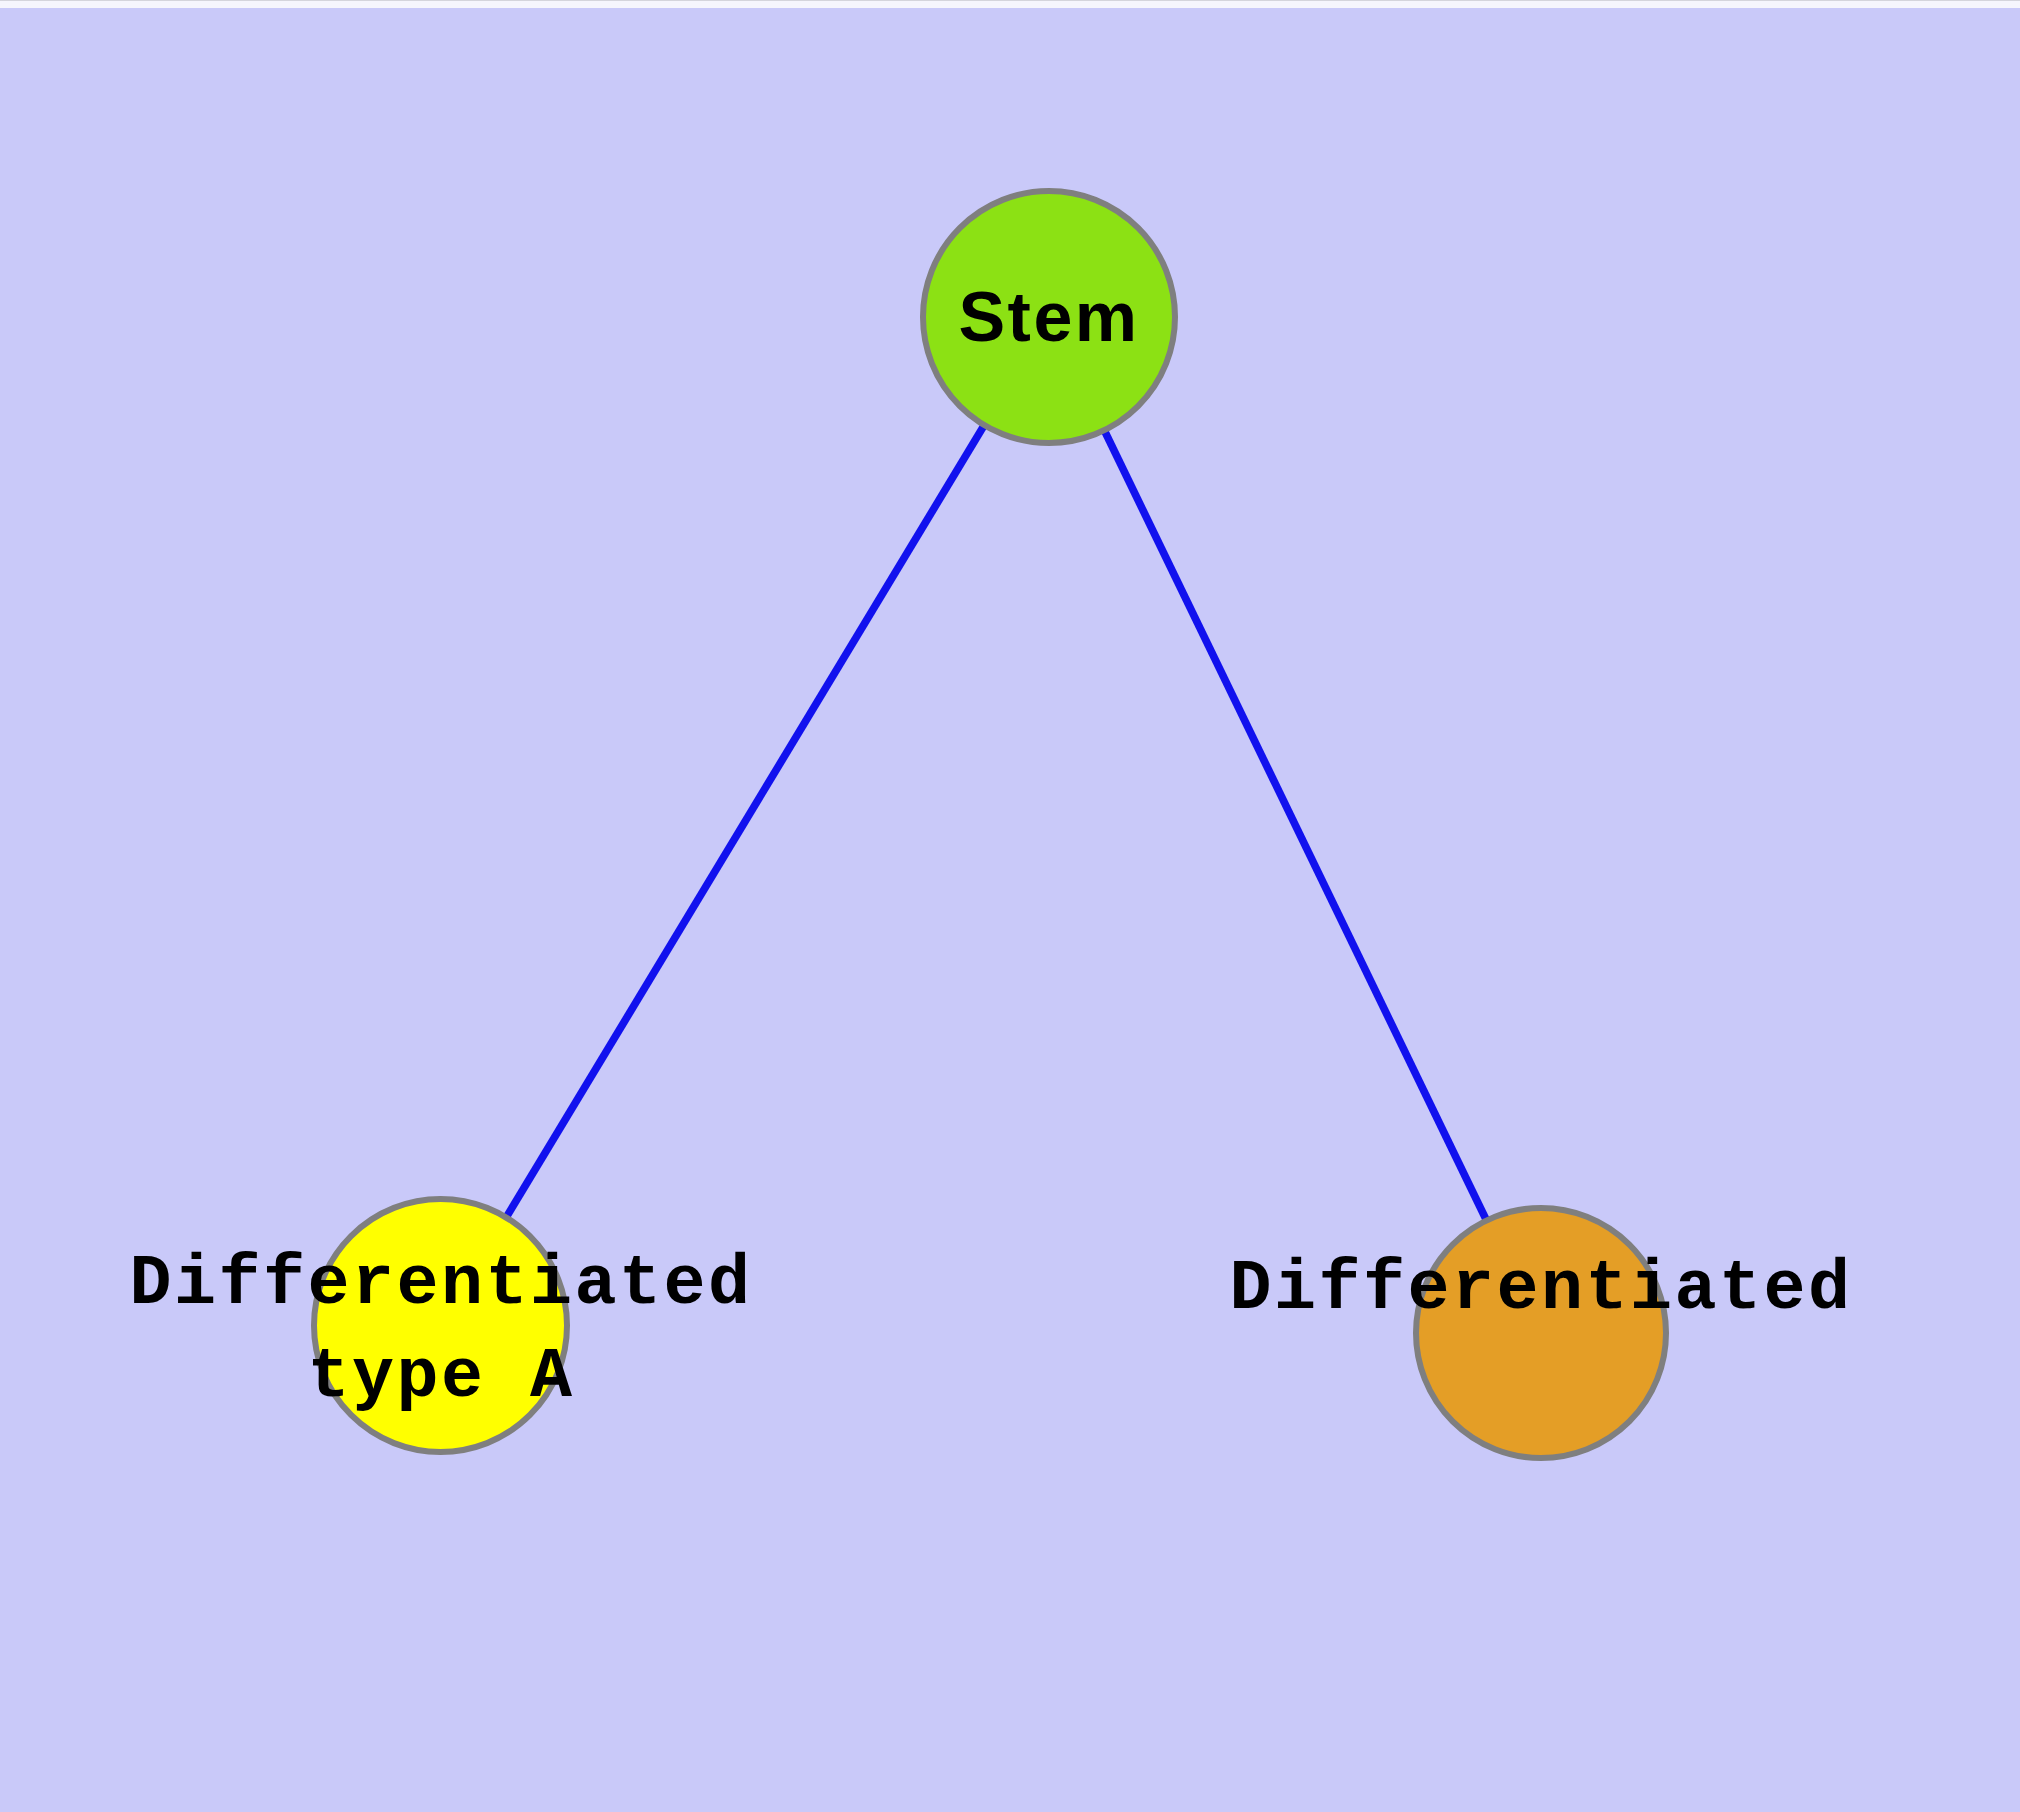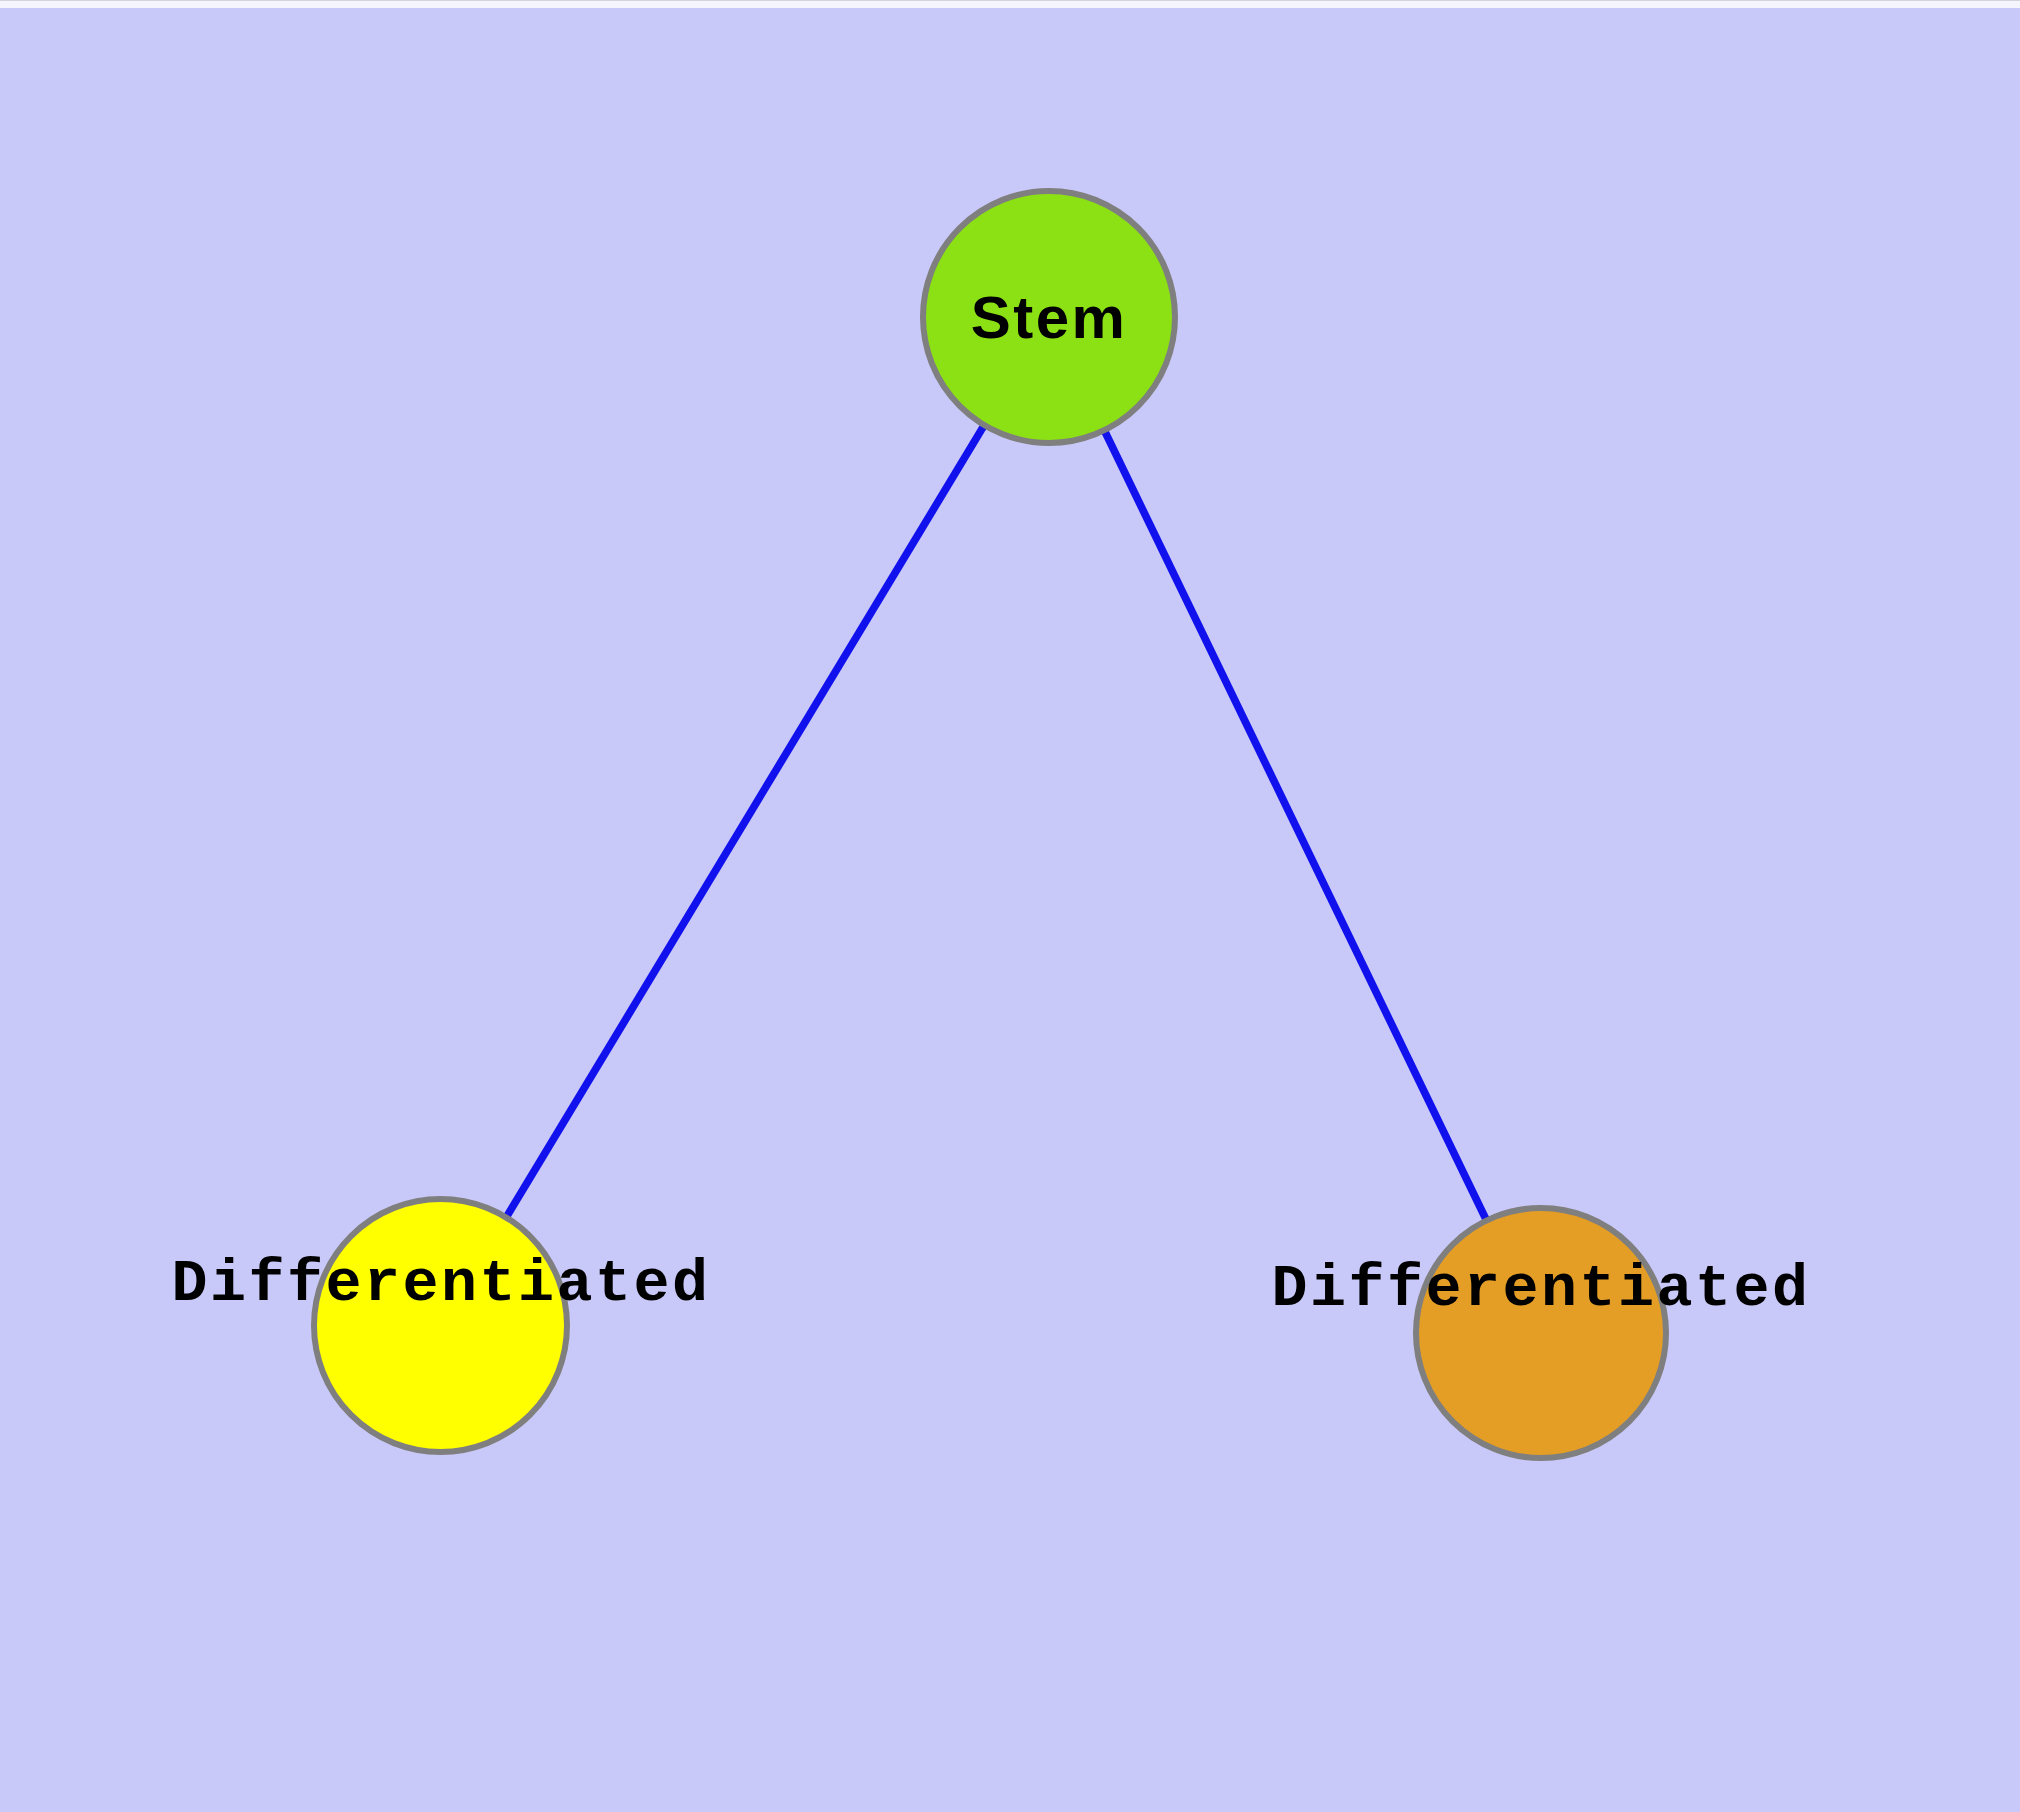--- a/index.html
+++ b/index.html
@@ -56,21 +56,21 @@
     background: #ffff00;
   }
   .node-b {
     left: 1413px; top: 1205px;
     width: 256px; height: 256px;
     background: #e49e26;
   }
   .node-label, .label {
     color: #000000;
     font-weight: 700;
-    font-size: 60px;
+    font-size: 70px;
     letter-spacing: 2.5px;
     text-align: center;
   }
   .node-label {
     white-space: nowrap;
   }
   .label {
     position: absolute;
     width: 678px;
     line-height: 93px;
@@ -95,20 +95,21 @@
   <div class="node node-stem">
     <span class="node-label">Stem</span>
   </div>
 
   <div class="node node-a"></div>
 
   <div class="node node-b"></div>
 
   <div class="label label-a">
     <span class="line">Differentiated</span>
+    <span class="line">type A</span>
   </div>
 
   <div class="label label-b">
     <span class="line">Differentiated</span>
   </div>
 
 </div>
 
 
 </body></html>

